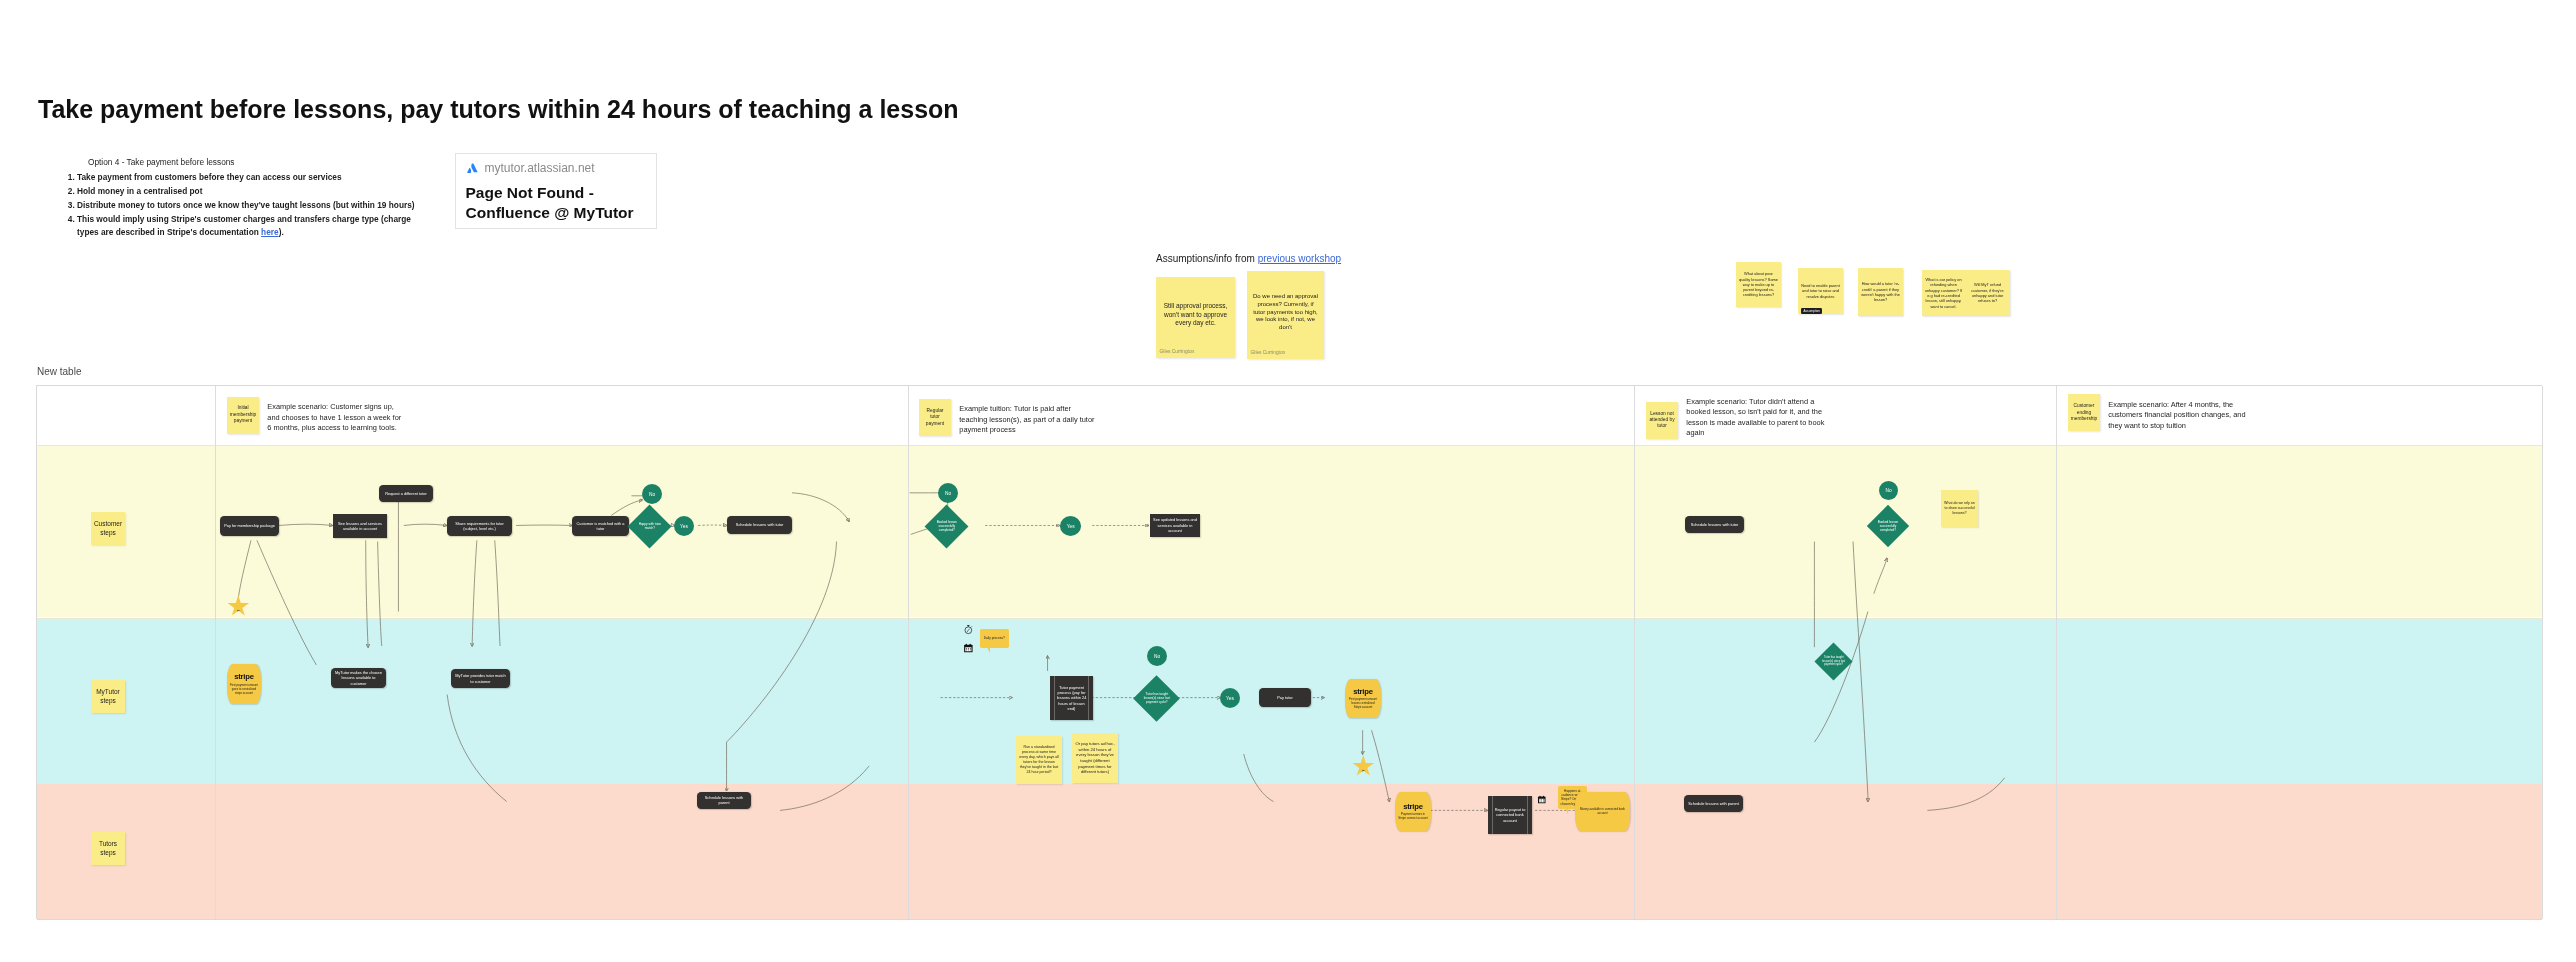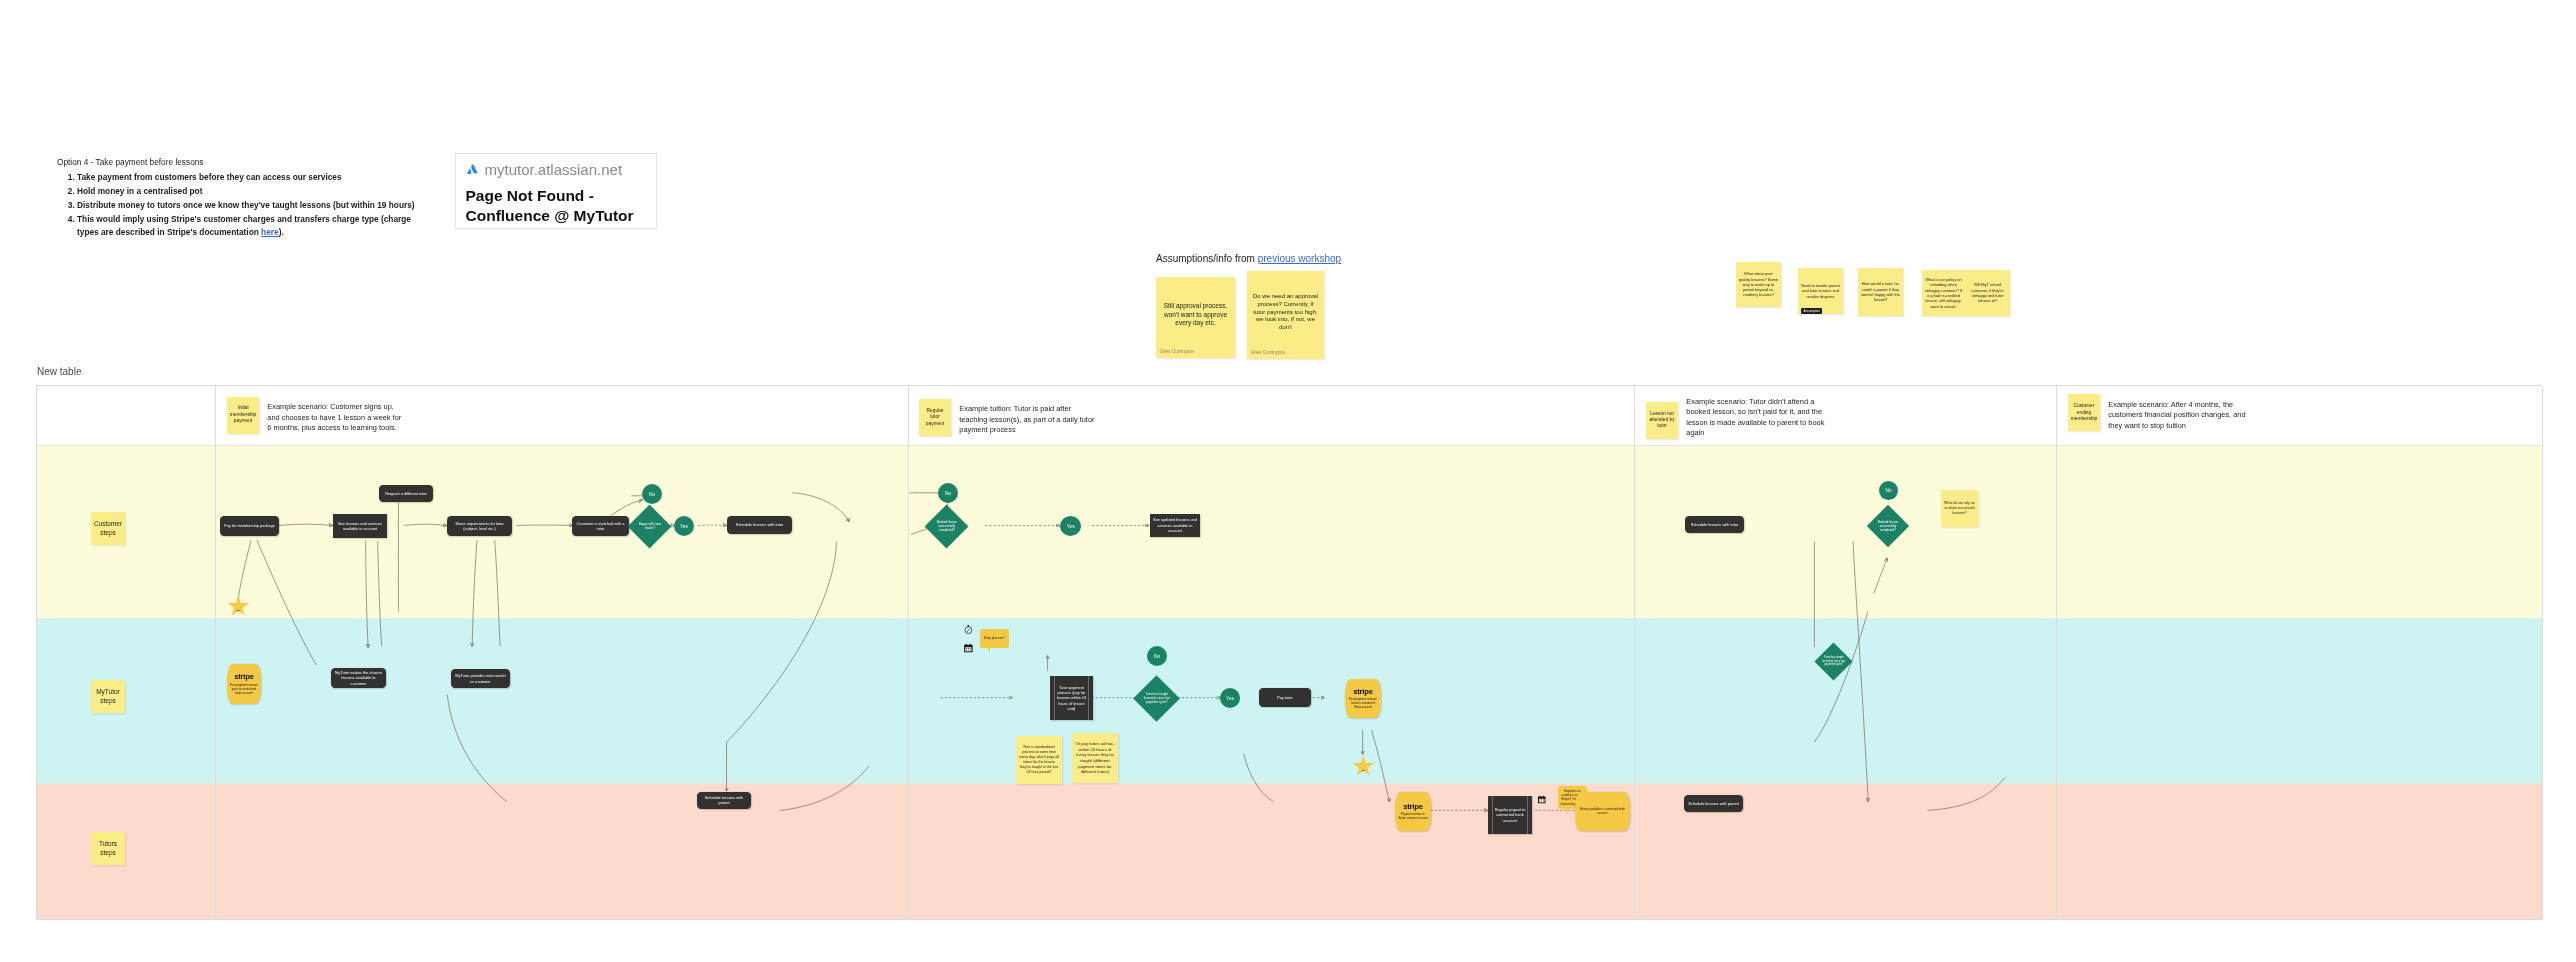--- a/index.html
+++ b/index.html
@@ -15,32 +15,32 @@
     font-size:46px;font-weight:400;letter-spacing:-0.6px;color:#111;
     white-space:nowrap;
   }
   #page-subtitle{
     position:absolute;left:38px;top:95px;
     font-size:25px;font-weight:bold;color:#111;white-space:nowrap;
   }
 
   
   #option-block{position:absolute;left:57px;top:156px;width:369px;font-size:8.3px;line-height:1.55;color:#1d1d1d;}
-  #option-block .opt-head{margin-bottom:1.8px;}
+  #option-block .opt-head{margin-bottom:1.8px;margin-left:31px;}
   #option-block ol{margin:0;padding-left:20px;font-weight:bold;}
   #option-block li{margin-bottom:1.2px;}
   #option-block a{color:#3b68d8;}
 
   
   #link-card{
     position:absolute;left:455px;top:153px;width:202px;height:76px;
     border:0.6px solid #e3e3e3;background:#fff;box-sizing:border-box;padding:7.1px 9.5px;
   }
   #link-card .lc-top{display:flex;align-items:center;gap:6px;}
-  #link-card .lc-domain{font-size:15px;color:#8a8a8a;}
+  #link-card .lc-domain{font-size:12px;color:#8a8a8a;}
   #link-card .lc-title{margin-top:8.3px;font-size:15.5px;font-weight:bold;line-height:1.25;color:#111;}
   .atlassian-mark{width:13px;height:13px;flex:0 0 13px;}
 
   
   #assumptions-heading{position:absolute;left:1156px;top:253px;font-size:10px;color:#1d1d1d;white-space:nowrap;}
   #assumptions-heading a{color:#3b68d8;text-decoration:underline;}
 
   .note{
     background:#faec86;box-sizing:border-box;
     box-shadow:1.2px 1.2px 1.8px rgba(0,0,0,.10);
@@ -156,20 +156,21 @@
 
   svg.edges{position:absolute;left:0;top:0;width:100%;height:100%;overflow:visible;pointer-events:none;}
   svg.edges path,svg.edges line{fill:none;stroke:#6b6456;stroke-width:1.1;}
   svg.edges .dash{stroke-dasharray:4 3;}
 </style>
 </head>
 <body>
 
 <div class="page">
 
+  <div id="page-subtitle">Take payment before lessons, pay tutors within 24 hours of teaching a lesson</div>
 
   <div id="option-block">
     <div class="opt-head">Option 4 - Take payment before lessons</div>
     <ol>
       <li>Take payment from customers before they can access our services</li>
       <li>Hold money in a centralised pot</li>
       <li>Distribute money to tutors once we know they've taught lessons (but within 19 hours)</li>
       <li><span>This would imply using Stripe's </span><b>customer charges and transfers</b><span> charge type (charge types are described in Stripe's documentation </span><a href="#">here</a><span>).</span></li>
     </ol>
   </div>

